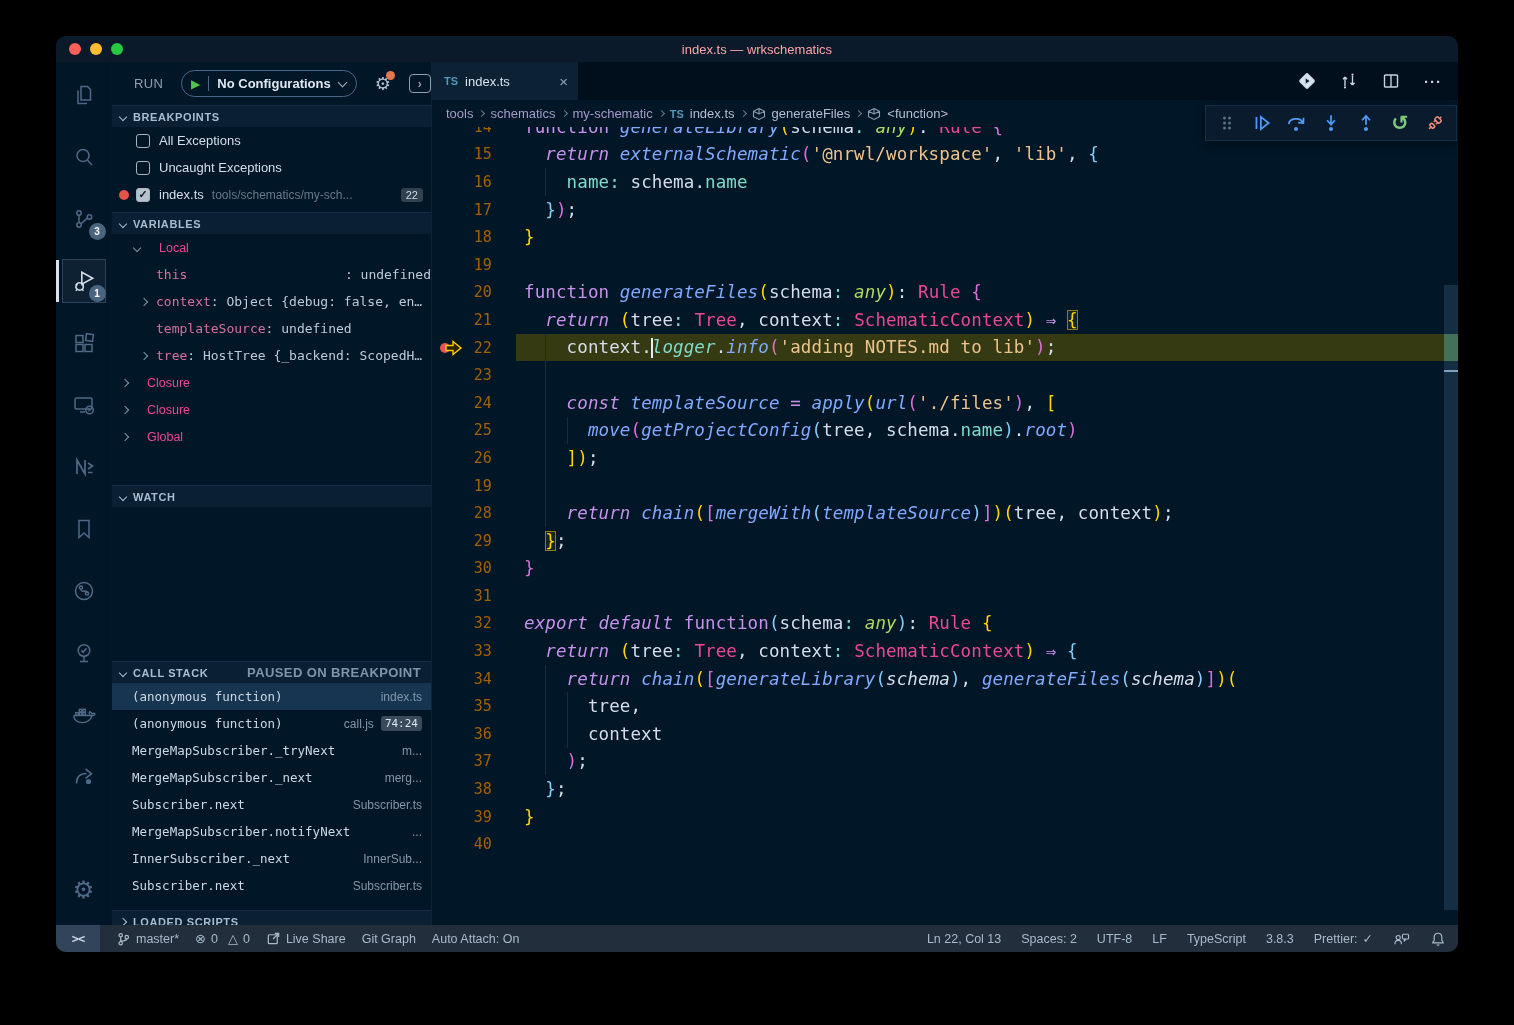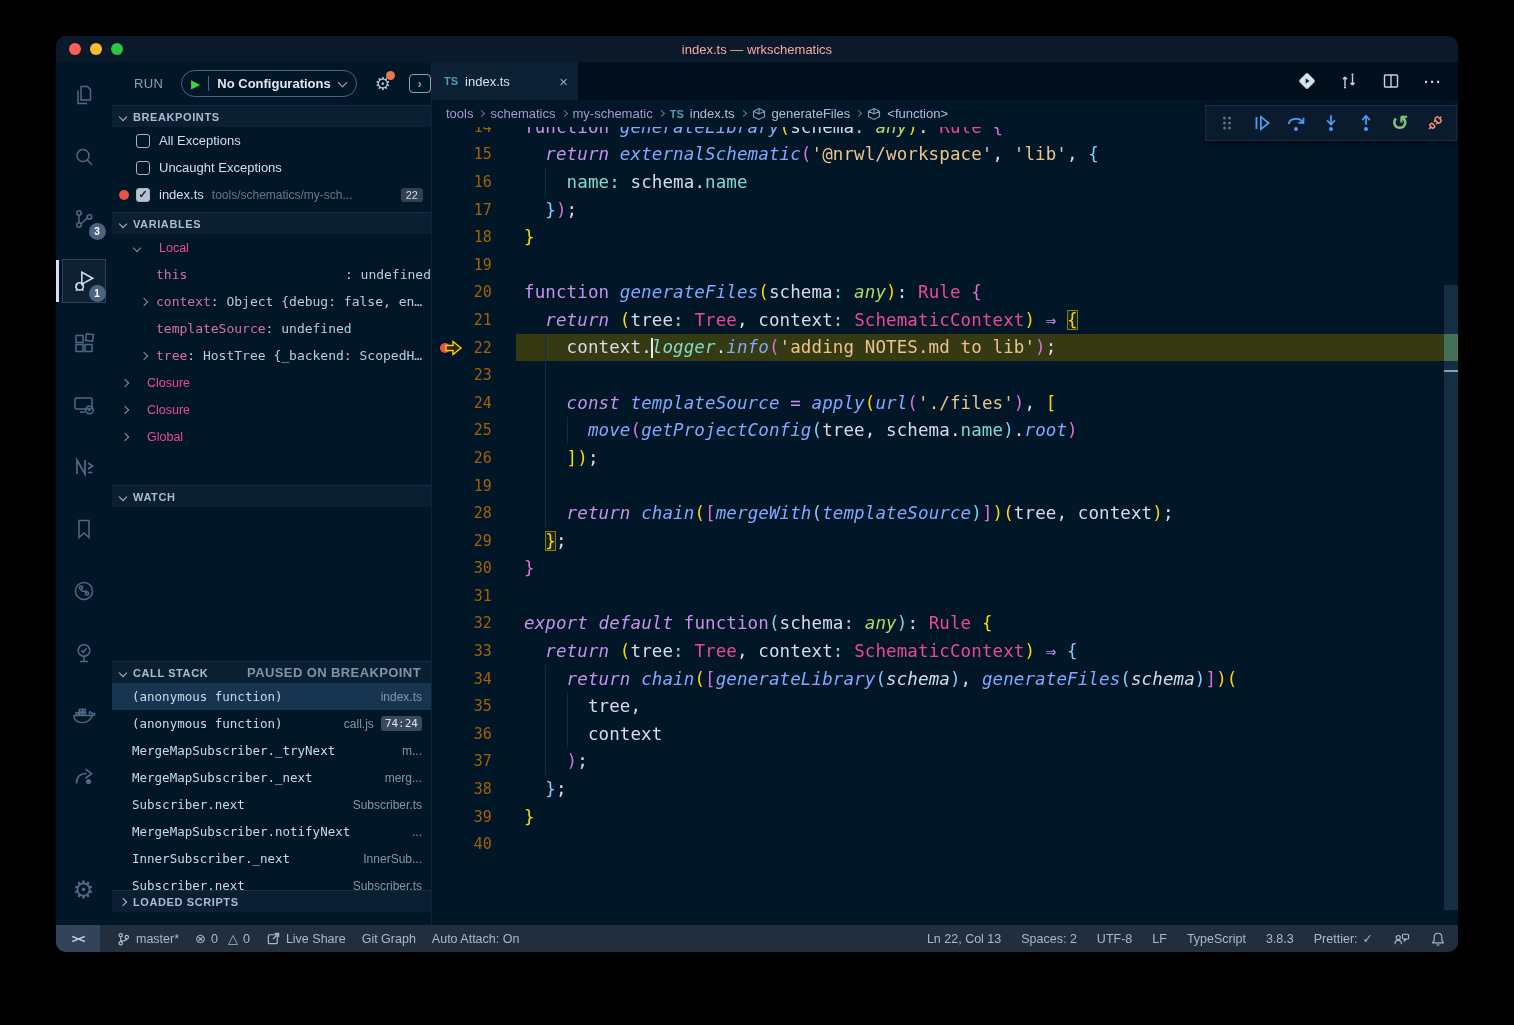--- a/index.html
+++ b/index.html
@@ -363,21 +363,21 @@
         <div class="sb-row cs-row" style="top: 783px;">
           <span class="cs-name mono">InnerSubscriber._next</span>
           <span class="cs-file">InnerSub...</span>
         </div>
         <div class="sb-row cs-row" style="top: 810px;">
           <span class="cs-name mono">Subscriber.next</span>
           <span class="cs-file">Subscriber.ts</span>
         </div>
       </div>
 
-    <div class="section-header" style="top:828px; height:22px">
+    <div class="section-header" style="top:848px; height:22px">
       <span class="chev right"></span>
       <span>LOADED SCRIPTS</span>
     </div>
   </div>
 
   <div class="editor">
     <div class="tabbar">
       <div class="tab">
         <span class="ts-badge">TS</span>
         <span class="tab-label">index.ts</span>

